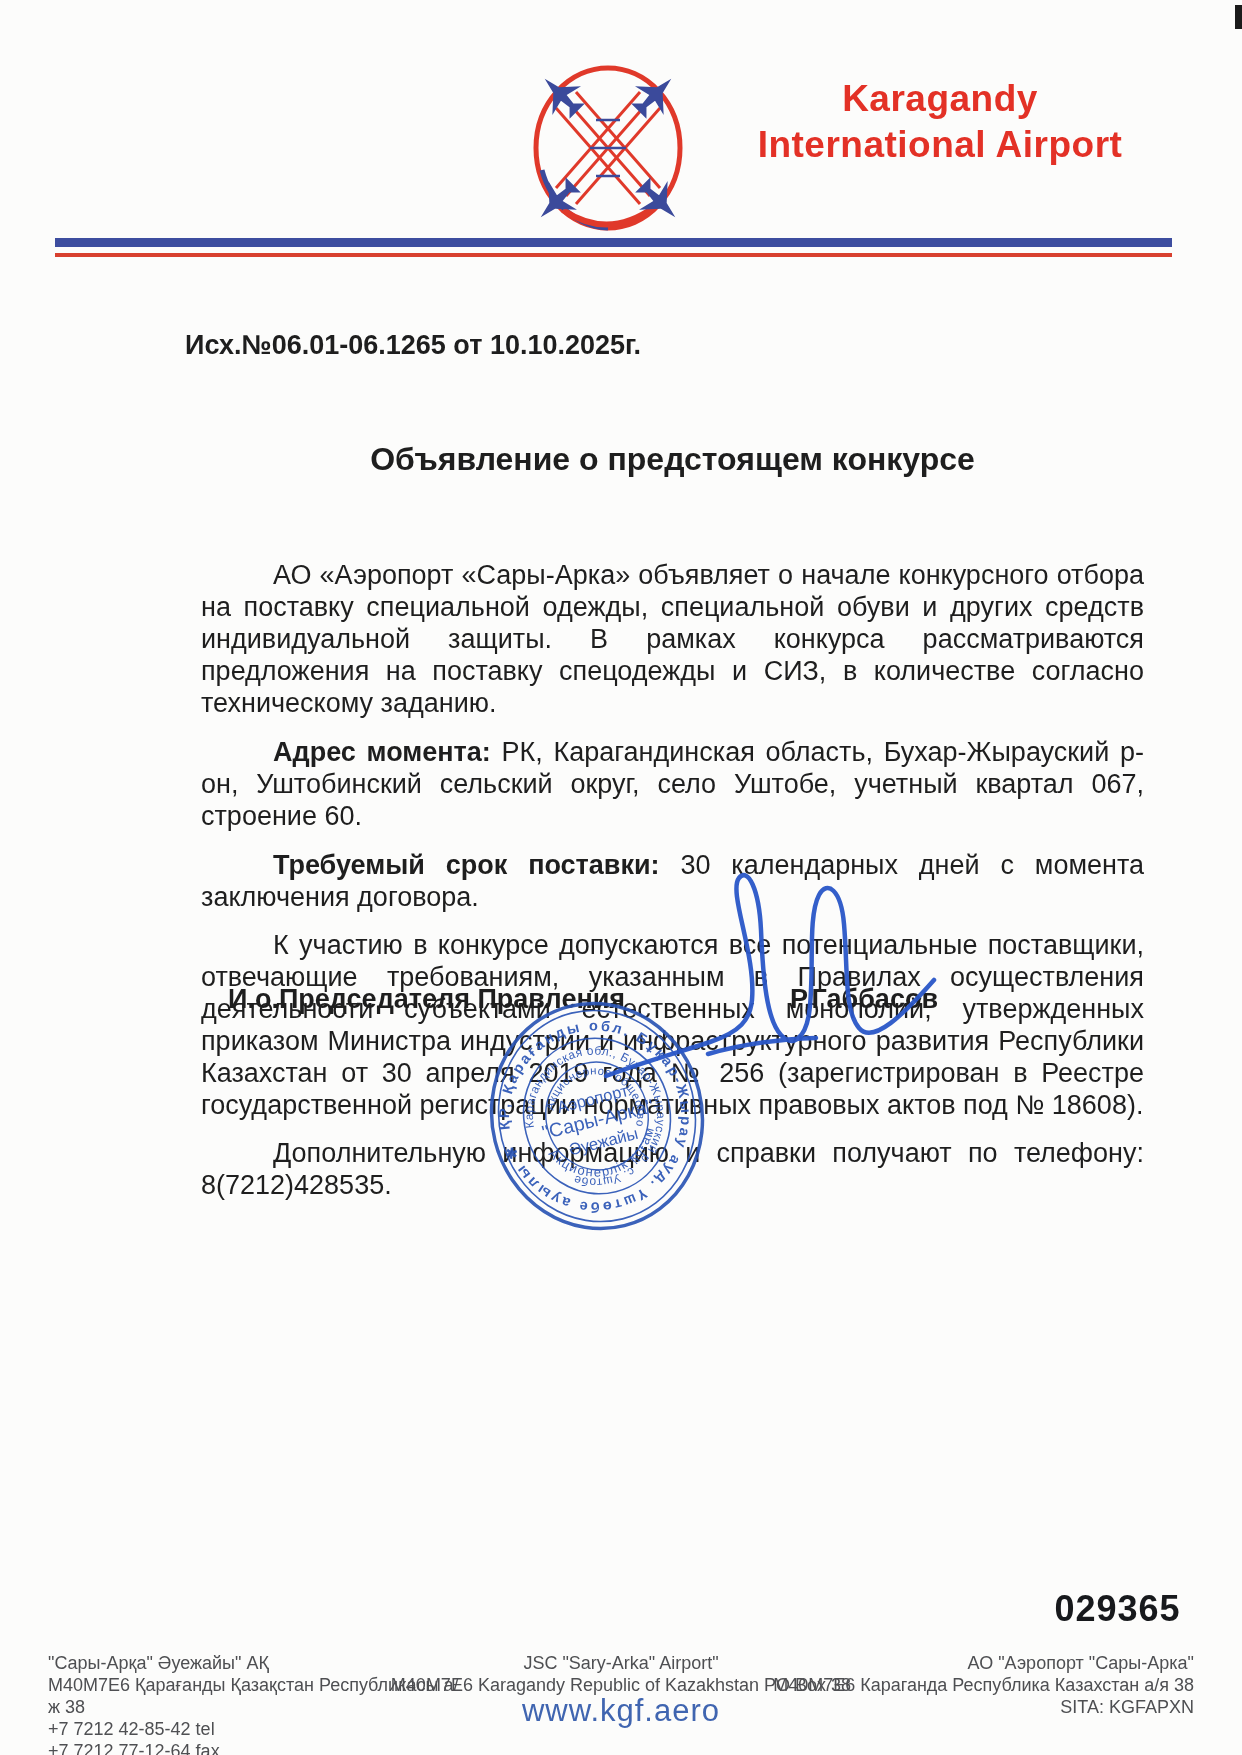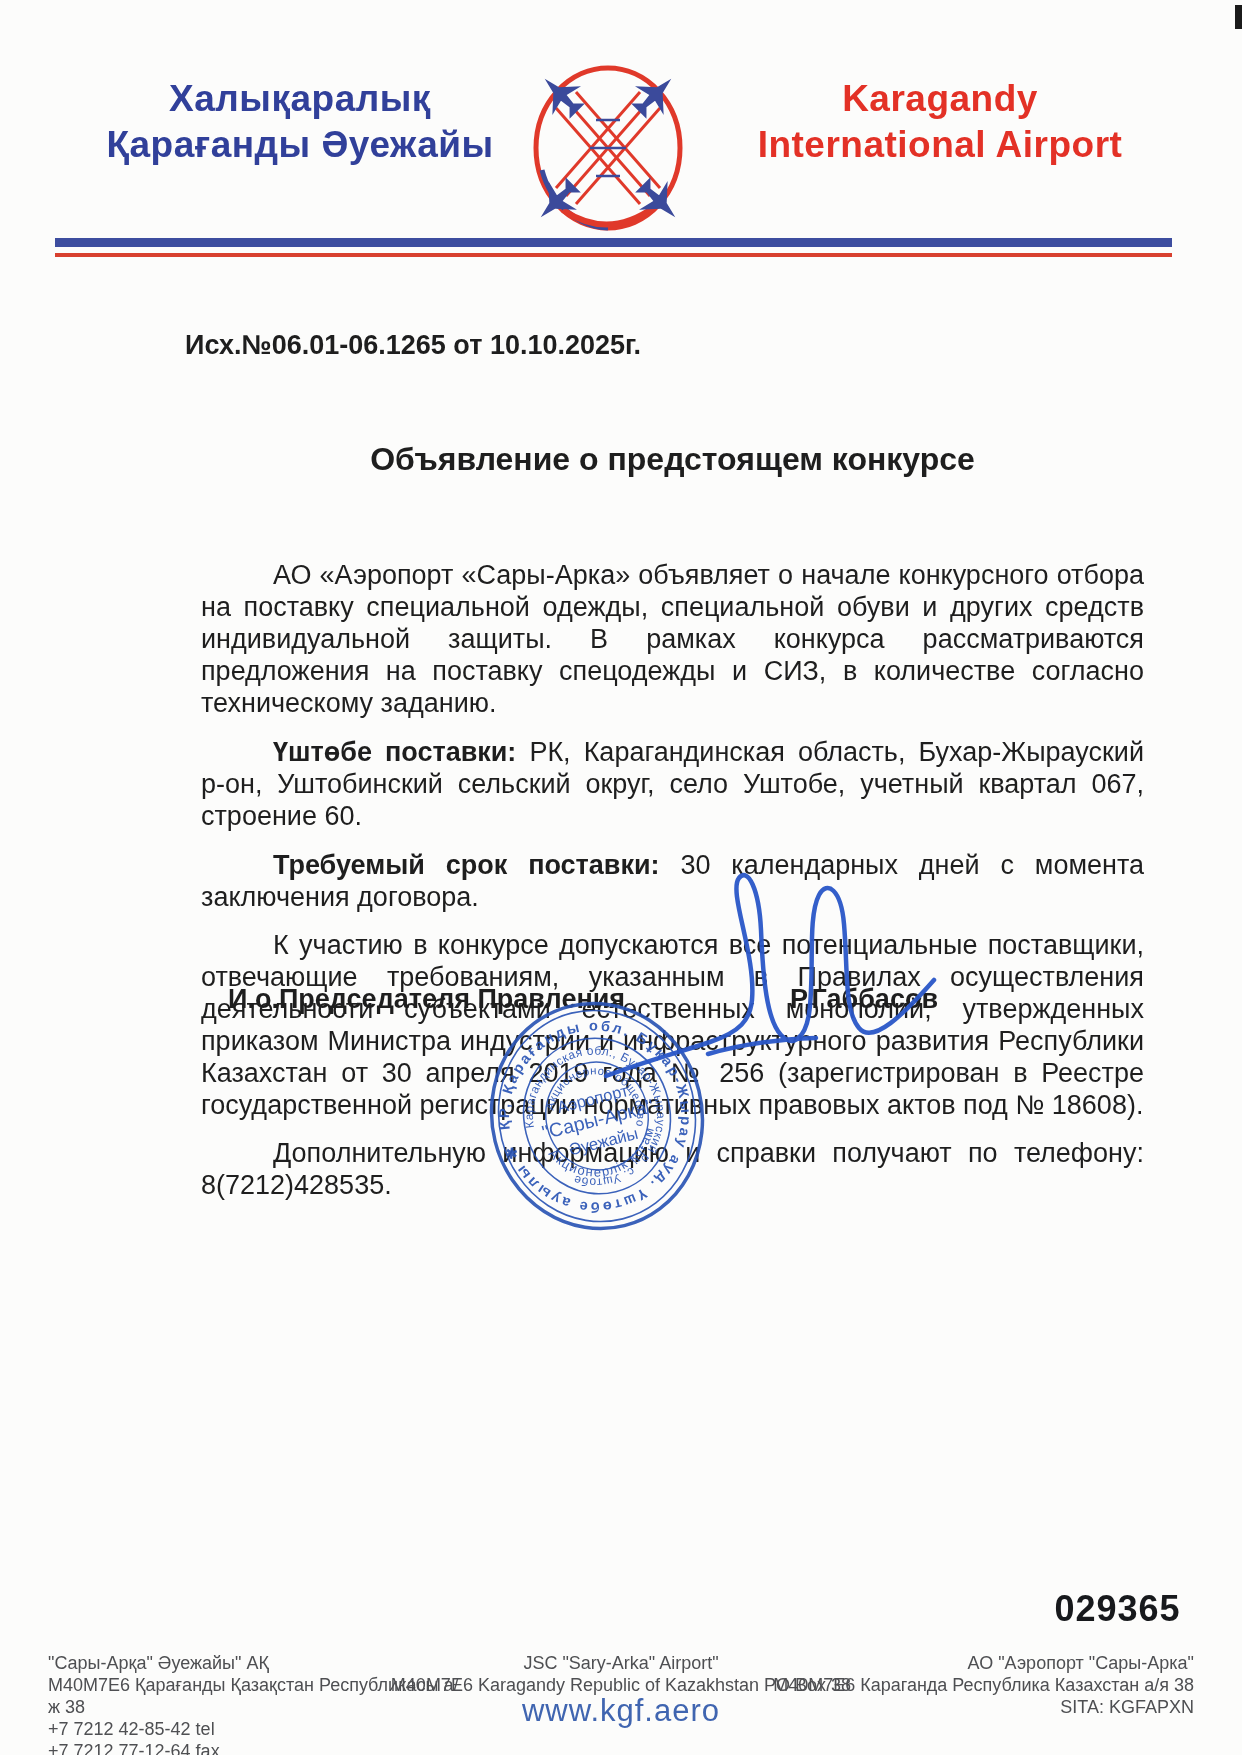--- a/index.html
+++ b/index.html
@@ -48,24 +48,20 @@
   .f-right{position:absolute; left:770px; top:2px; width:424px; text-align:right;}
   .website{margin-top:4px; font-size:31px; color:#4065b0; letter-spacing:1px;}
   
   .artifact-corner{position:absolute; right:0; top:5px; width:7px; height:24px; background:#1b1b1b;}
 </style>
 </head>
 <body>
 
 <div class="page">
 
-  <div class="org-kk">
-    <div>Халықаралық</div>
-    <div>Қарағанды Әуежайы</div>
-  </div>
 
   <svg class="logo" viewBox="0 0 200 176">
 
     <ellipse cx="100" cy="88" rx="72" ry="80" fill="none" stroke="#e0392a" stroke-width="5"></ellipse>
     <path d="M 34 110 A 72 80 0 0 0 100 168" fill="none" stroke="#3b4a9b" stroke-width="5"></path>
     <path d="M 55 150 Q 100 180 145 148" fill="none" stroke="#e0392a" stroke-width="6"></path>
 
     <g stroke="#e0392a" stroke-width="3">
       <line x1="58" y1="40" x2="142" y2="136"></line>
       <line x1="68" y1="32" x2="152" y2="128"></line>
@@ -103,21 +99,21 @@
 
   <div class="bar-blue"></div>
   <div class="bar-red"></div>
 
   <div class="ref-line">Исх.№06.01-06.1265 от 10.10.2025г.</div>
 
   <div class="doc-title">Объявление о предстоящем конкурсе</div>
 
   <div class="body-text">
     <p class="sp">АО «Аэропорт «Сары-Арка» объявляет о начале конкурсного отбора на поставку специальной одежды, специальной обуви и других средств индивидуальной защиты. В рамках конкурса рассматриваются предложения на поставку спецодежды и СИЗ, в количестве согласно техническому заданию.</p>
-    <p class="sp"><b>Үштөбе поставки:</b><span> РК, Карагандинская область, Бухар-Жырауский р-он, Уштобинский сельский округ, село Уштобе, учетный квартал 067, строение 60.</span></p>
+    <p class="sp"><b>Адрес момента:</b><span> РК, Карагандинская область, Бухар-Жырауский р-он, Уштобинский сельский округ, село Уштобе, учетный квартал 067, строение 60.</span></p>
     <p><b>Требуемый срок поставки:</b><span> 30 календарных дней с момента заключения договора.</span></p>
     <p>К участию в конкурсе допускаются все потенциальные поставщики, отвечающие требованиям, указанным в Правилах осуществления деятельности субъектами естественных монополий, утвержденных приказом Министра индустрии и инфраструктурного развития Республики Казахстан от 30 апреля 2019 года № 256 (зарегистрирован в Реестре государственной регистрации нормативных правовых актов под № 18608).</p>
     <p>Дополнительную информацию и справки получают по телефону: 8(7212)428535.</p>
   </div>
 
   <div class="sign-row">
     <span>И.о.Председателя Правления</span>
     <span>Р.Габбасов</span>
   </div>
 

